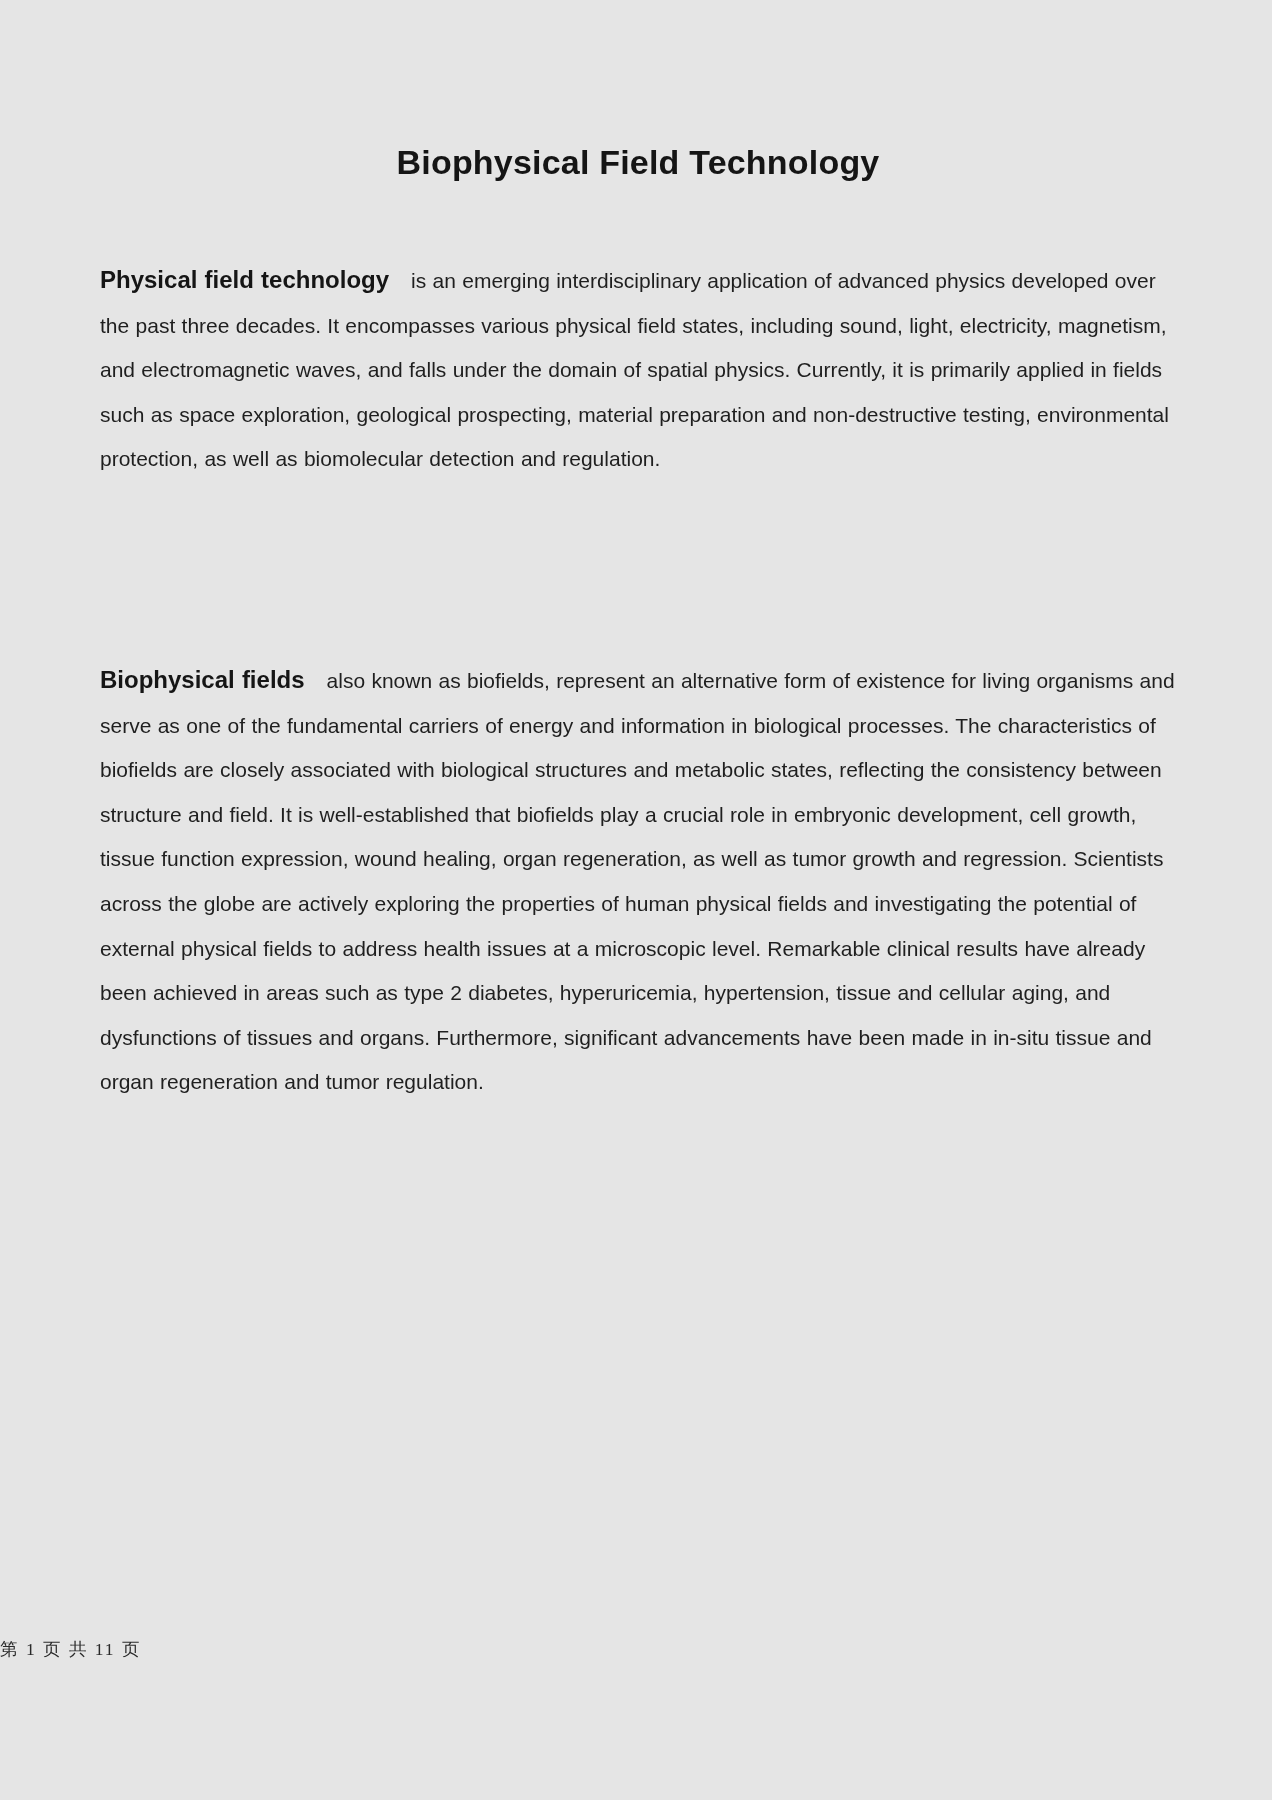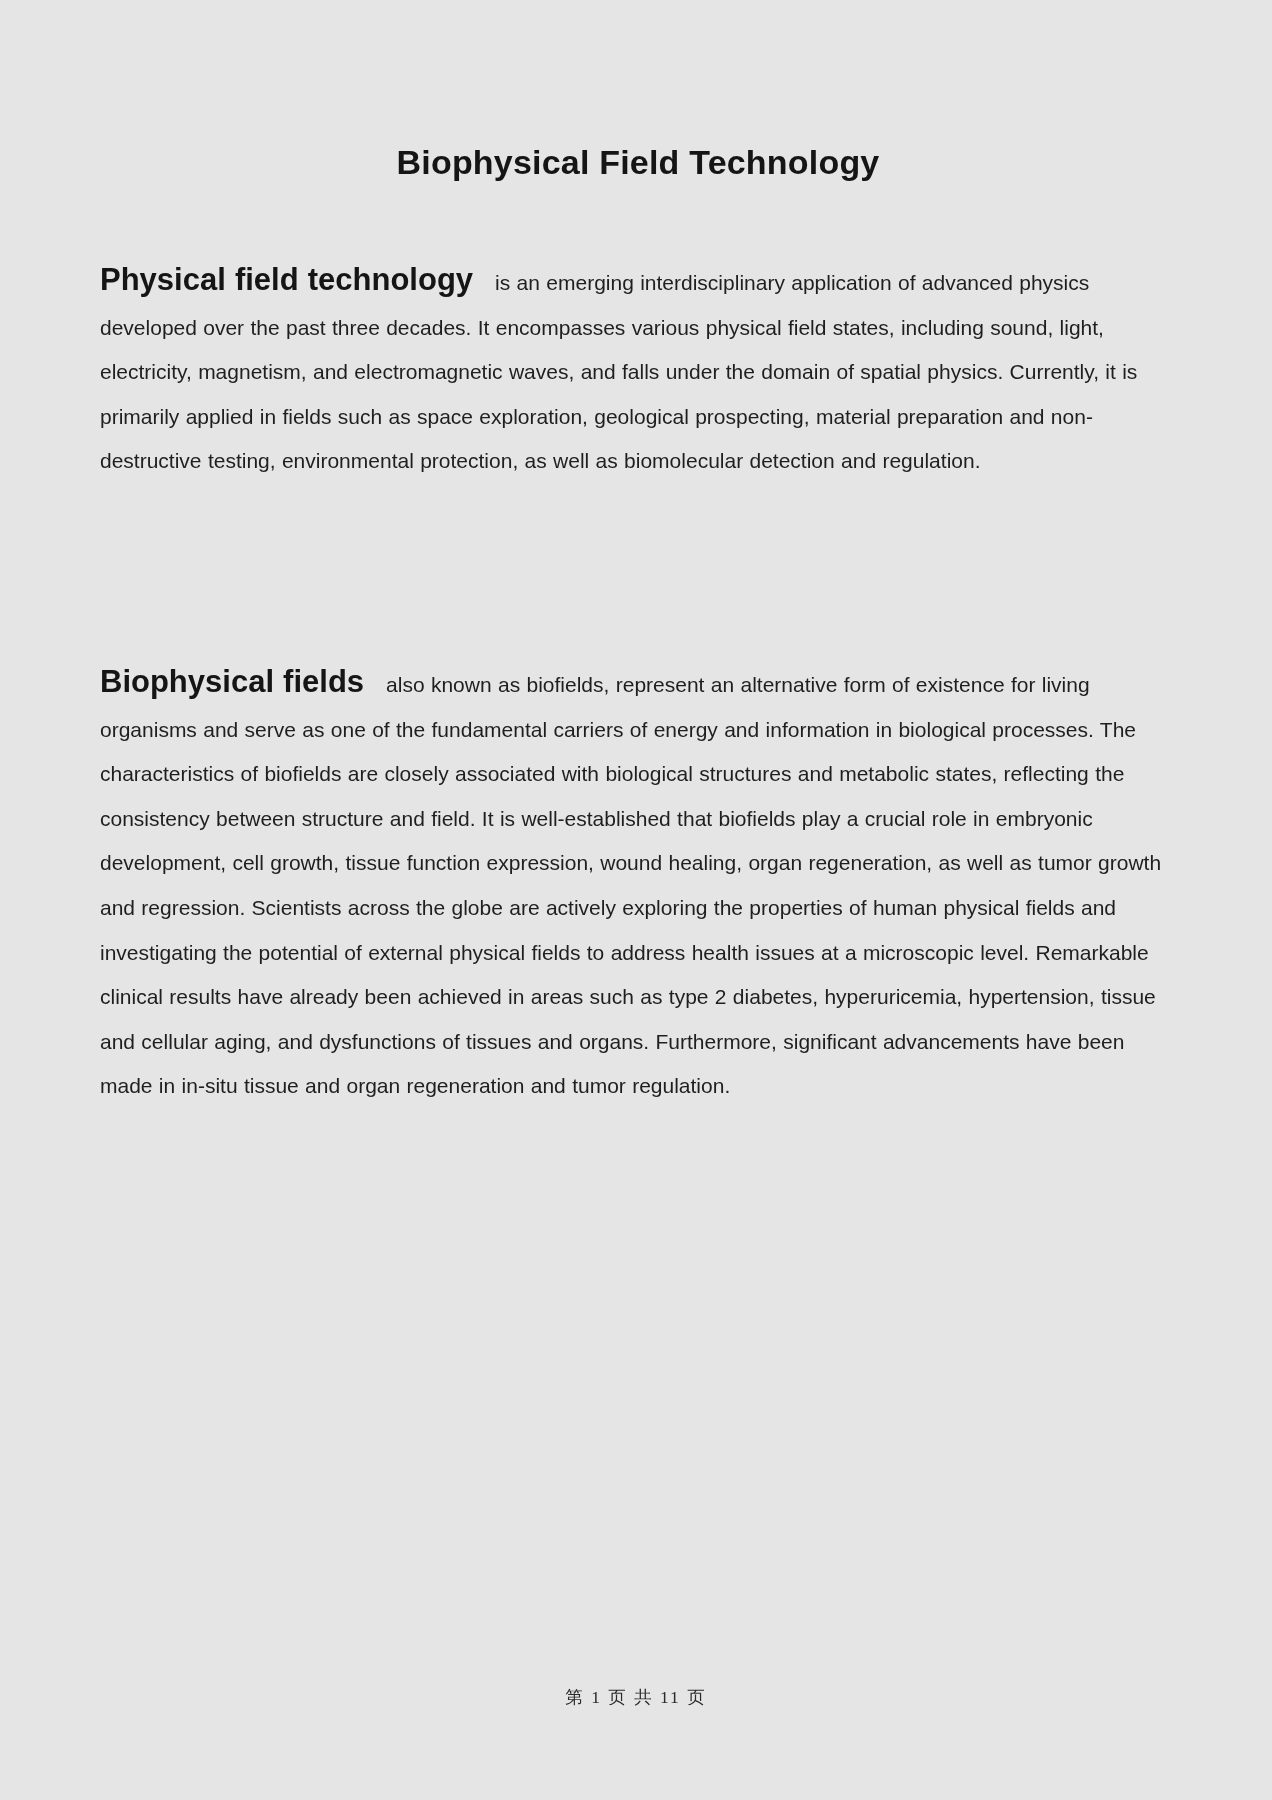--- a/index.html
+++ b/index.html
@@ -31,30 +31,30 @@
     font-size: 21px;
     line-height: 44.6px;
     color: #1f1f1f;
     text-align: left;
     word-spacing: 0.5px;
   }
   .para-1 { margin-top: 76px; }
   .para-2 { margin-top: 176px; }
   .lead-in {
     font-weight: 700;
-    font-size: 31px;
+    font-size: 24px;
     color: #151515;
     margin-right: 22px;
   }
   .page-footer {
     position: absolute;
     left: 0;
     right: 0;
-    top: 1685px;
-    text-align: center;
+    top: 1637px;
+    text-align: left;
     font-family: "Liberation Serif", "DejaVu Serif", serif;
     font-size: 17.5px;
     color: #2a2a2a;
     letter-spacing: 2px;
   }
 </style>
 </head>
 <body>
 
 <div class="page">

